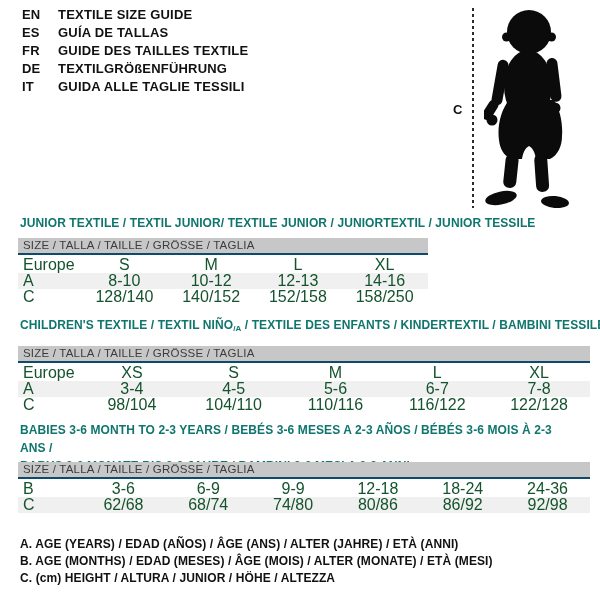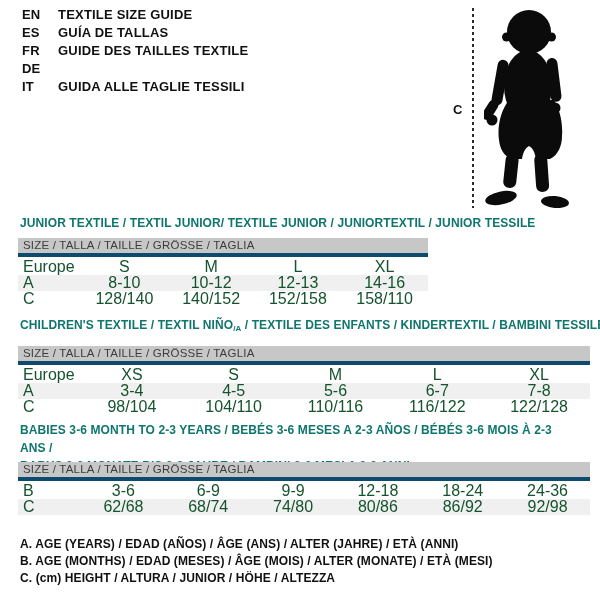--- a/index.html
+++ b/index.html
@@ -18,21 +18,21 @@
     background:repeating-linear-gradient(180deg,#2b2b2b 0 3px,transparent 3px 6px);}
   .figure-label{position:absolute;left:453px;top:102px;font-size:13px;font-weight:bold;color:#111;}
   .baby-svg{position:absolute;left:484px;top:8px;width:88px;height:200px;}
 
   
   .tbl-title{position:absolute;left:20px;font-size:12px;font-weight:bold;color:#0f766e;
              line-height:14px;white-space:nowrap;letter-spacing:.1px;}
   .tbl-title.two-line{line-height:18px;white-space:normal;}
   .sub{font-size:8px;vertical-align:-2px;}
   .size-table{position:absolute;left:18px;}
-  .size-bar{height:15px;line-height:15px;background:#c7c7c7;border-bottom:4px solid #0c4a6e;
+  .size-bar{height:15px;line-height:15px;background:#c7c7c7;border-bottom:2px solid #0c4a6e;
             font-size:11.5px;color:#3d3d3d;padding-left:5px;letter-spacing:.2px;}
   .tbody{margin-top:2px;}
   .trow{display:flex;height:16px;line-height:16px;font-size:16px;color:#14532d;}
   .trow.shaded{background:#f0f0f0;}
   .cell{flex:1;text-align:center;white-space:nowrap;}
   .cell.label{flex:0 0 58px;text-align:left;padding-left:5px;}
 
   
   .footnotes{position:absolute;left:20px;top:536px;}
   .footnote{height:17px;line-height:17px;font-size:12px;font-weight:bold;color:#111;
@@ -51,20 +51,21 @@
     <div class="lang-row">
       <span class="lang-code">ES</span>
       <span class="lang-title">GUÍA DE TALLAS</span>
     </div>
     <div class="lang-row">
       <span class="lang-code">FR</span>
       <span class="lang-title">GUIDE DES TAILLES TEXTILE</span>
     </div>
     <div class="lang-row">
       <span class="lang-code">DE</span>
+      <span class="lang-title">TEXTILGRÖßENFÜHRUNG</span>
     </div>
     <div class="lang-row">
       <span class="lang-code">IT</span>
       <span class="lang-title">GUIDA ALLE TAGLIE TESSILI</span>
     </div>
   </div>
 
   <div class="height-line"></div>
   <div class="figure-label">C</div>
   <svg class="baby-svg" viewBox="0 0 88 200" aria-hidden="true">
@@ -102,21 +103,21 @@
           <div class="cell">8-10</div>
           <div class="cell">10-12</div>
           <div class="cell">12-13</div>
           <div class="cell">14-16</div>
         </div>
         <div class="trow">
           <div class="cell label">C</div>
           <div class="cell">128/140</div>
           <div class="cell">140/152</div>
           <div class="cell">152/158</div>
-          <div class="cell">158/110</div>
+          <div class="cell">158/250</div>
         </div>
       </div>
   </div>
 
   <div class="tbl-title" style="top:318px;">
     <span>CHILDREN'S TEXTILE / TEXTIL NIÑO</span><span class="sub">/A</span><span> / TEXTILE DES ENFANTS / KINDERTEXTIL / BAMBINI TESSILE</span>
   </div>
   <div class="size-table" style="top:346px;width:572px;">
     <div class="size-bar">SIZE / TALLA / TAILLE / GRÖSSE / TAGLIA</div>
     <div class="tbody">

